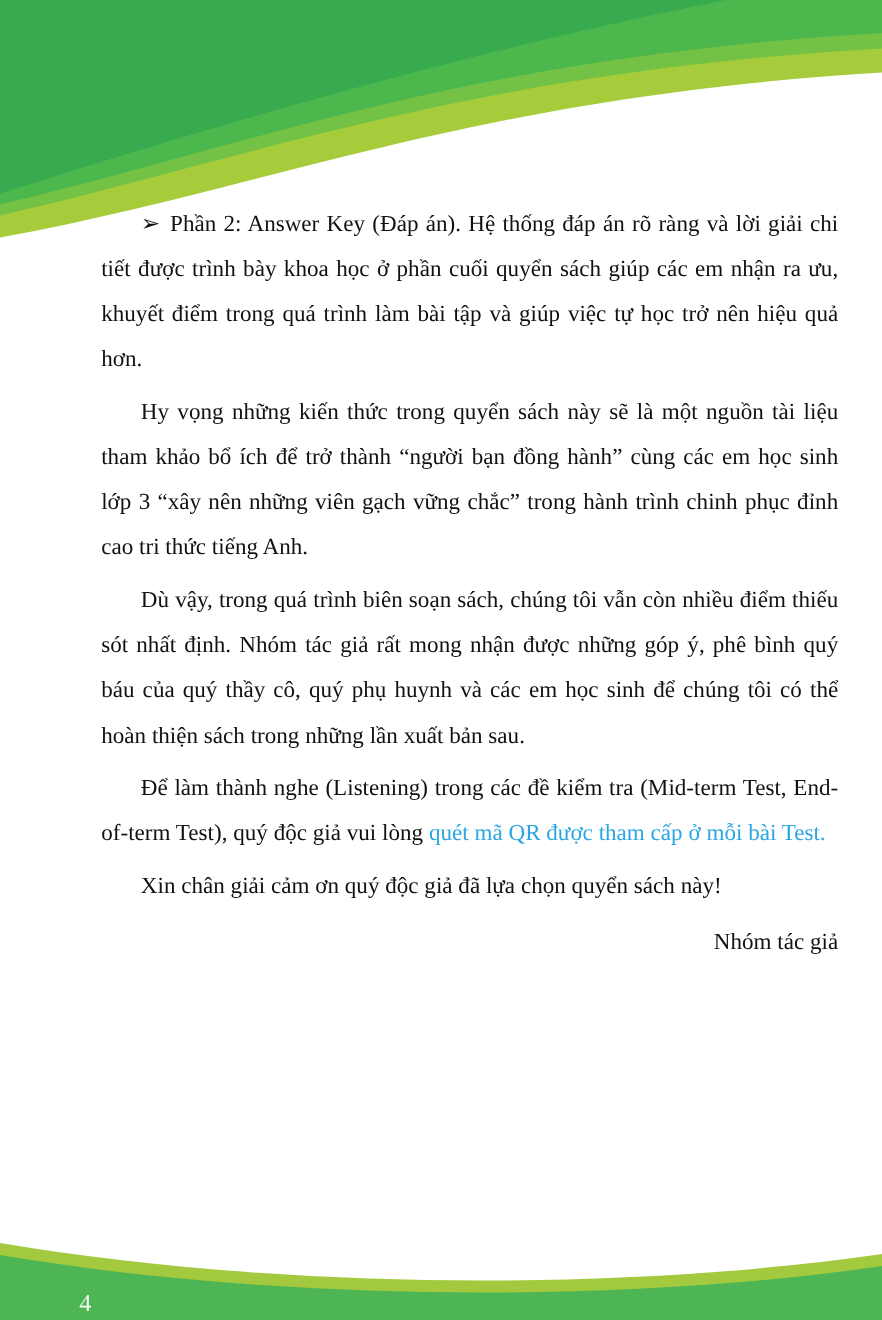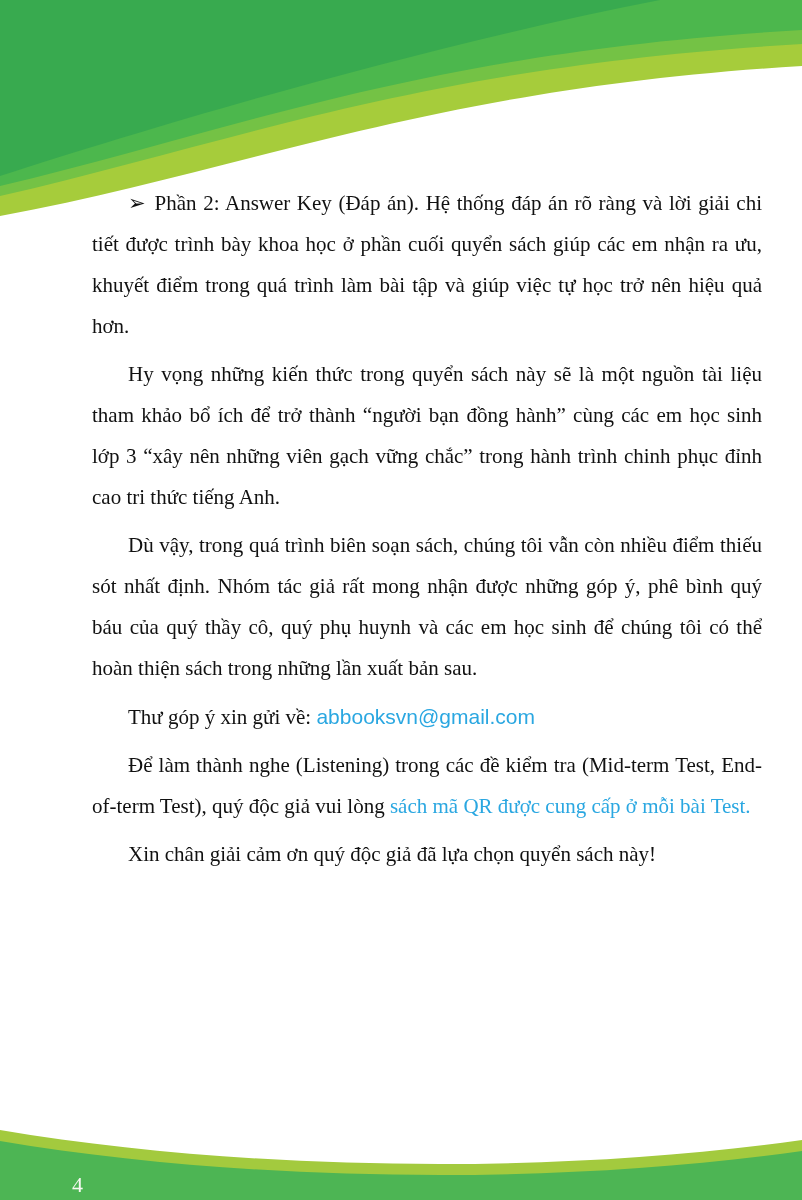--- a/index.html
+++ b/index.html
@@ -66,26 +66,26 @@
   </svg>
 
   <div class="text-block">
 
     <p><span class="bullet">➢</span><span>Phần 2: Answer Key (Đáp án). Hệ thống đáp án rõ ràng và lời giải chi tiết được trình bày khoa học ở phần cuối quyển sách giúp các em nhận ra ưu, khuyết điểm trong quá trình làm bài tập và giúp việc tự học trở nên hiệu quả hơn.</span></p>
 
     <p>Hy vọng những kiến thức trong quyển sách này sẽ là một nguồn tài liệu tham khảo bổ ích để trở thành “người bạn đồng hành” cùng các em học sinh lớp 3 “xây nên những viên gạch vững chắc” trong hành trình chinh phục đỉnh cao tri thức tiếng Anh.</p>
 
     <p>Dù vậy, trong quá trình biên soạn sách, chúng tôi vẫn còn nhiều điểm thiếu sót nhất định. Nhóm tác giả rất mong nhận được những góp ý, phê bình quý báu của quý thầy cô, quý phụ huynh và các em học sinh để chúng tôi có thể hoàn thiện sách trong những lần xuất bản sau.</p>
 
-    <p><span>Thư góp ý xin gửi về: </span><span class="email" style="color: rgb(42, 167, 225);">abbooksvn@gmail.com</span></p>
 
-    <p><span>Để làm thành nghe (Listening) trong các đề kiểm tra (Mid-term Test, End-of-term Test), quý độc giả vui lòng </span><span class="qr-link" style="color: rgb(42, 167, 225);">sách mã QR được cung cấp ở mỗi bài Test.</span></p>
+    <p><span>Để làm thành nghe (Listening) trong các đề kiểm tra (Mid-term Test, End-of-term Test), quý độc giả vui lòng </span><span class="qr-link" style="color: rgb(42, 167, 225);">quét mã QR được tham cấp ở mỗi bài Test.</span></p>
 
     <p>Xin chân giải cảm ơn quý độc giả đã lựa chọn quyển sách này!</p>
 
+    <p class="signature">Nhóm tác giả</p>
 
   </div>
 
   <svg class="footer-art" width="802" height="120" viewBox="0 0 802 120" aria-hidden="true">
     <path d="M0,50 C250,92 560,95 802,60 V120 H0 Z" fill="#A3CA3E"></path>
     <path d="M0,61 C250,103 560,106 802,71 V120 H0 Z" fill="#4DB554"></path>
   </svg>
 
   <div class="page-number">4</div>
 

